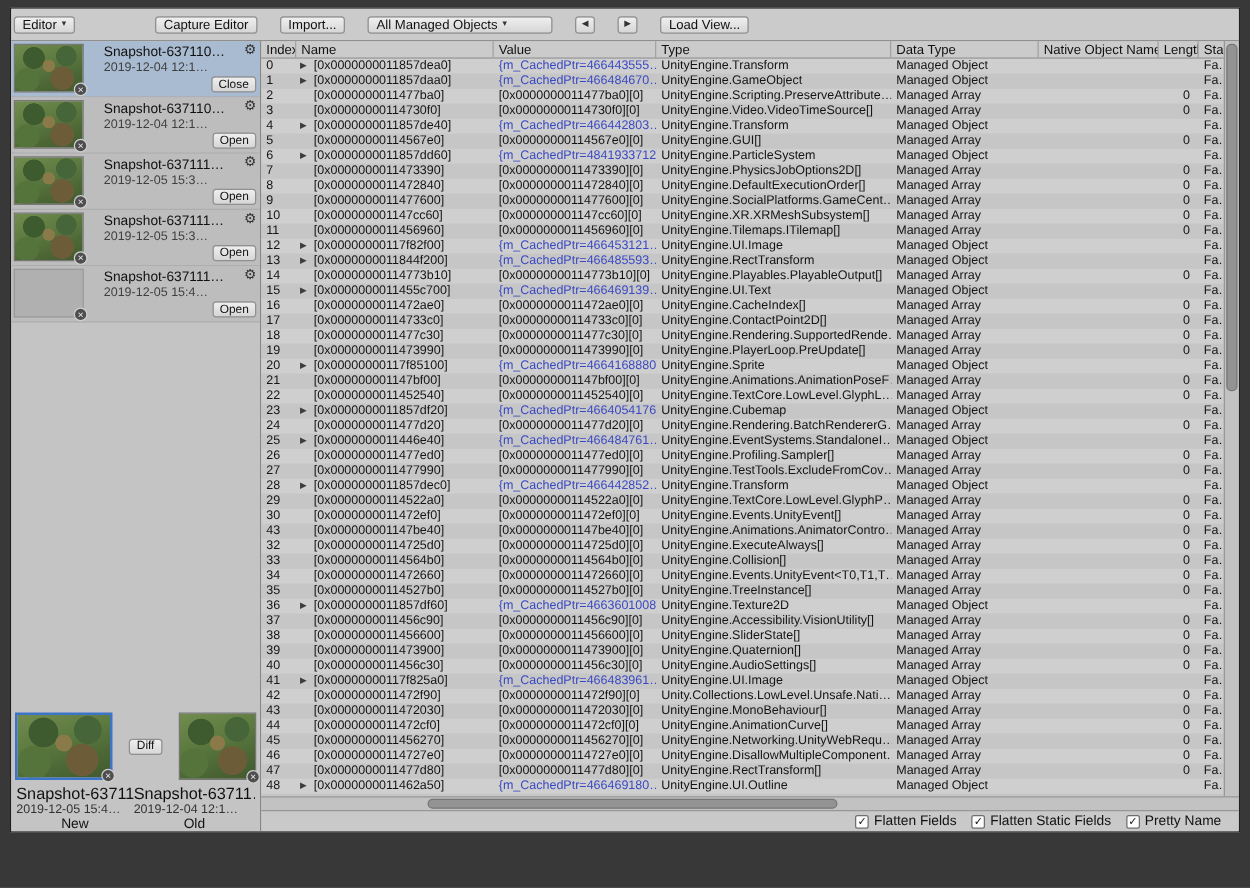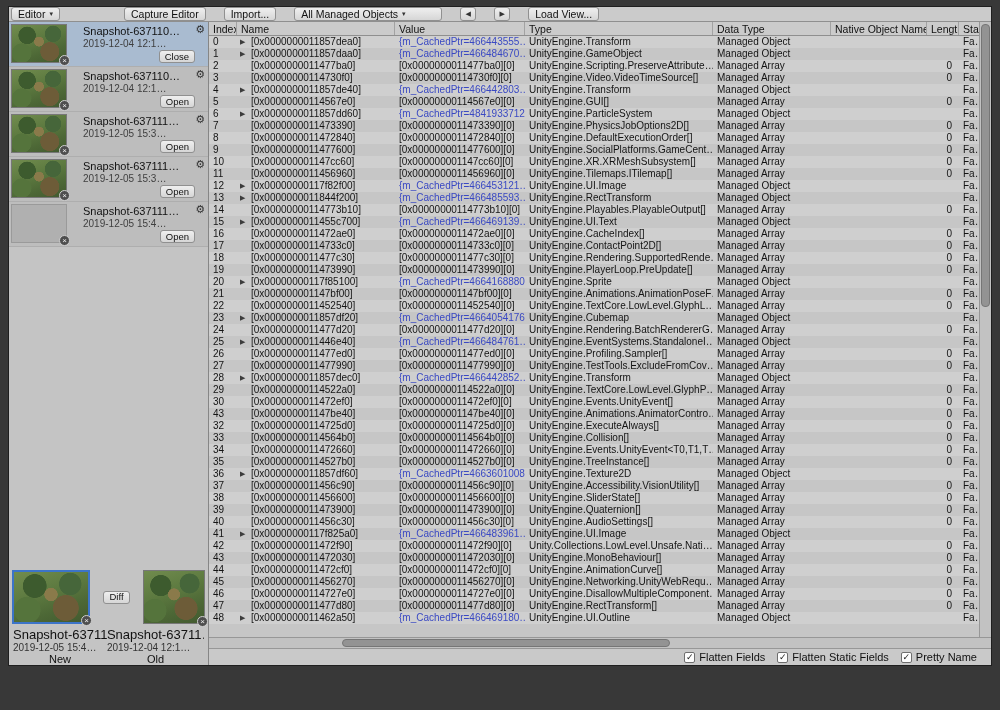--- a/index.html
+++ b/index.html
@@ -14,21 +14,21 @@
     color:#d6d6d6;font-size:11px;white-space:nowrap}
   .tab-icon{width:11px;height:11px;border-radius:2px;border:1px solid #2c2c2c;
     background:linear-gradient(180deg,#a9a9a9 0 3px,#7c8ea8 3px 7px,#6e6e6e 7px 11px)}
   .titlebar-icons{position:absolute;right:3px;top:5px;display:flex;gap:9px;align-items:center;color:#b9b9b9}
   .kebab{font-size:13px;font-weight:bold;line-height:12px}
   .sqicon{width:8px;height:8px;background:#b2b2b2;border-radius:1px}
 
   
   .content{height:660px;background:#c8c8c8;border:1px solid #1f1f1f;display:flex;flex-direction:column}
 
-  .toolbar{height:15px;background:#cbcbcb;border-bottom:1px solid #8f8f8f;display:flex;
+  .toolbar{height:26px;background:#cbcbcb;border-bottom:1px solid #8f8f8f;display:flex;
     align-items:center;padding:1px 2px;gap:18px;flex:none}
   .btn{height:14px;font-size:10.5px;line-height:12px;padding:0 6px;color:#111;white-space:nowrap;
     background:linear-gradient(#efefef,#d6d6d6);border:1px solid #909090;border-radius:3px;
     display:inline-flex;align-items:center;gap:4px;font-family:inherit}
   .btn .caret{font-size:7px;color:#333}
   .popup{width:148px;justify-content:flex-start}
   .navbtn{width:16px;padding:0;justify-content:center;font-size:7px;color:#333}
   .gap30{width:28px;flex:none}
   .mini{height:13px;font-size:9.5px;padding:0 5px}
 
@@ -48,21 +48,21 @@
     radial-gradient(circle at 76% 24%, #46663a 0 16%, rgba(0,0,0,0) 17%),
     radial-gradient(circle at 70% 72%, #6d5c38 0 20%, rgba(0,0,0,0) 21%),
     radial-gradient(circle at 18% 76%, #55743c 0 18%, rgba(0,0,0,0) 19%),
     linear-gradient(160deg,#718c4e 0%,#5d7a40 40%,#4d6836 70%,#42592f 100%)}
   .xbadge{position:absolute;right:-4px;bottom:-4px;width:11px;height:11px;border-radius:50%;
     background:#4e4e4e;border:1px solid #cfcfcf;color:#eee;font-size:8px;line-height:9px;text-align:center;z-index:2}
   .snap-info{flex:1;min-width:0;position:relative;padding:1px 16px}
   .snap-title{font-size:11px;color:#111;white-space:nowrap;overflow:hidden;padding-right:12px}
   .snap-date{font-size:10px;color:#3f3f3f;margin-top:1px;white-space:nowrap;overflow:hidden}
   .snap-gear{position:absolute;top:0;right:1px;font-size:11px;color:#333;line-height:11px}
-  .snap-action{position:absolute;right:11px;bottom:1px}
+  .snap-action{position:absolute;right:1px;bottom:1px}
   .side-fill{flex:1}
   .swap-row{height:18px;flex:none;display:flex;justify-content:flex-end;align-items:center;
     padding:0 3px;border-top:1px solid #a3a3a3;background:#c9c9c9}
   .compare{height:58px;flex:none;display:flex;align-items:center;padding:1px 3px}
   .cmp-thumb{width:78px;height:54px;position:relative;border:1px solid #777;flex:none}
   .cmp-thumb.new{border:2px solid var(--selection-border,#3c74c8)}
   .cmp-thumb.old{width:62px}
   .cmp-mid{flex:1;display:flex;justify-content:center}
   .cmp-labels{flex:none;display:flex;justify-content:space-between;padding:1px 4px 0 4px}
   .cmp-col{min-width:62px}

